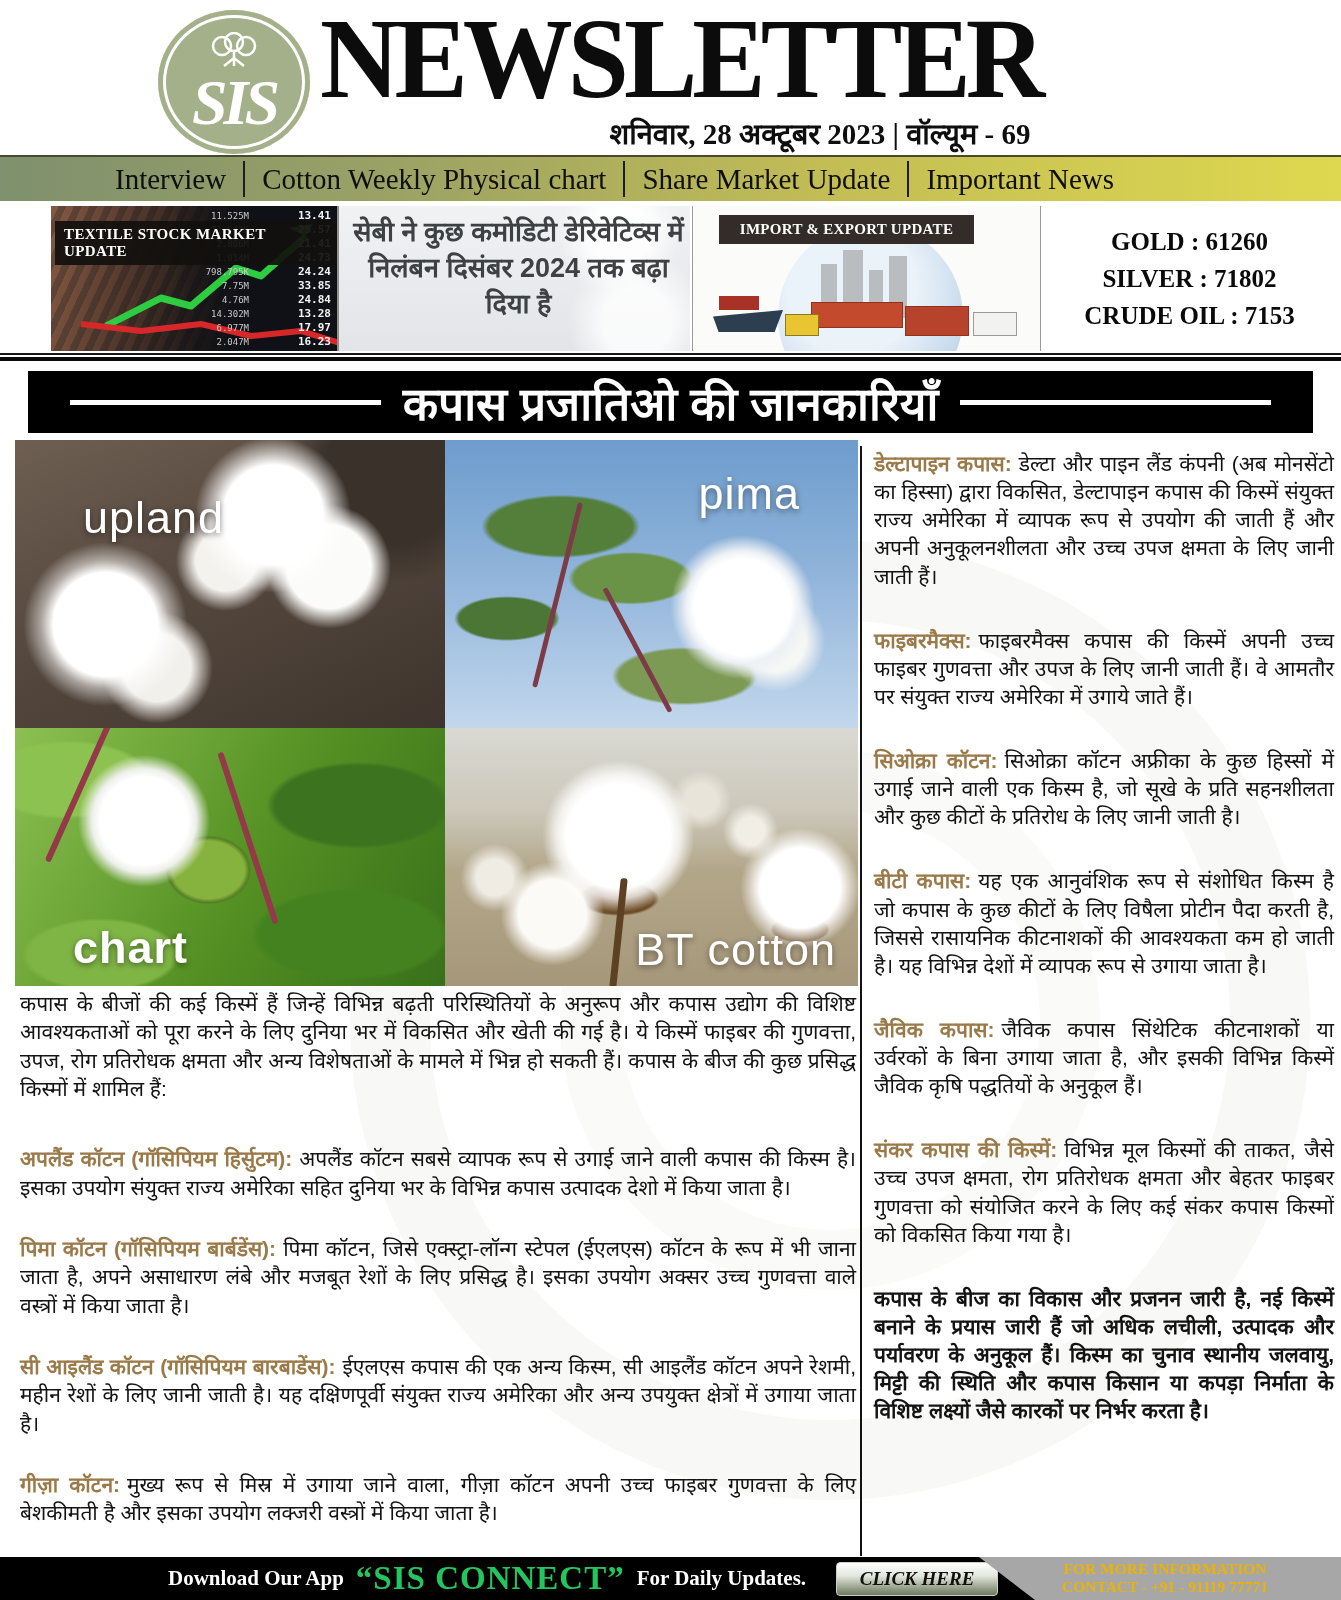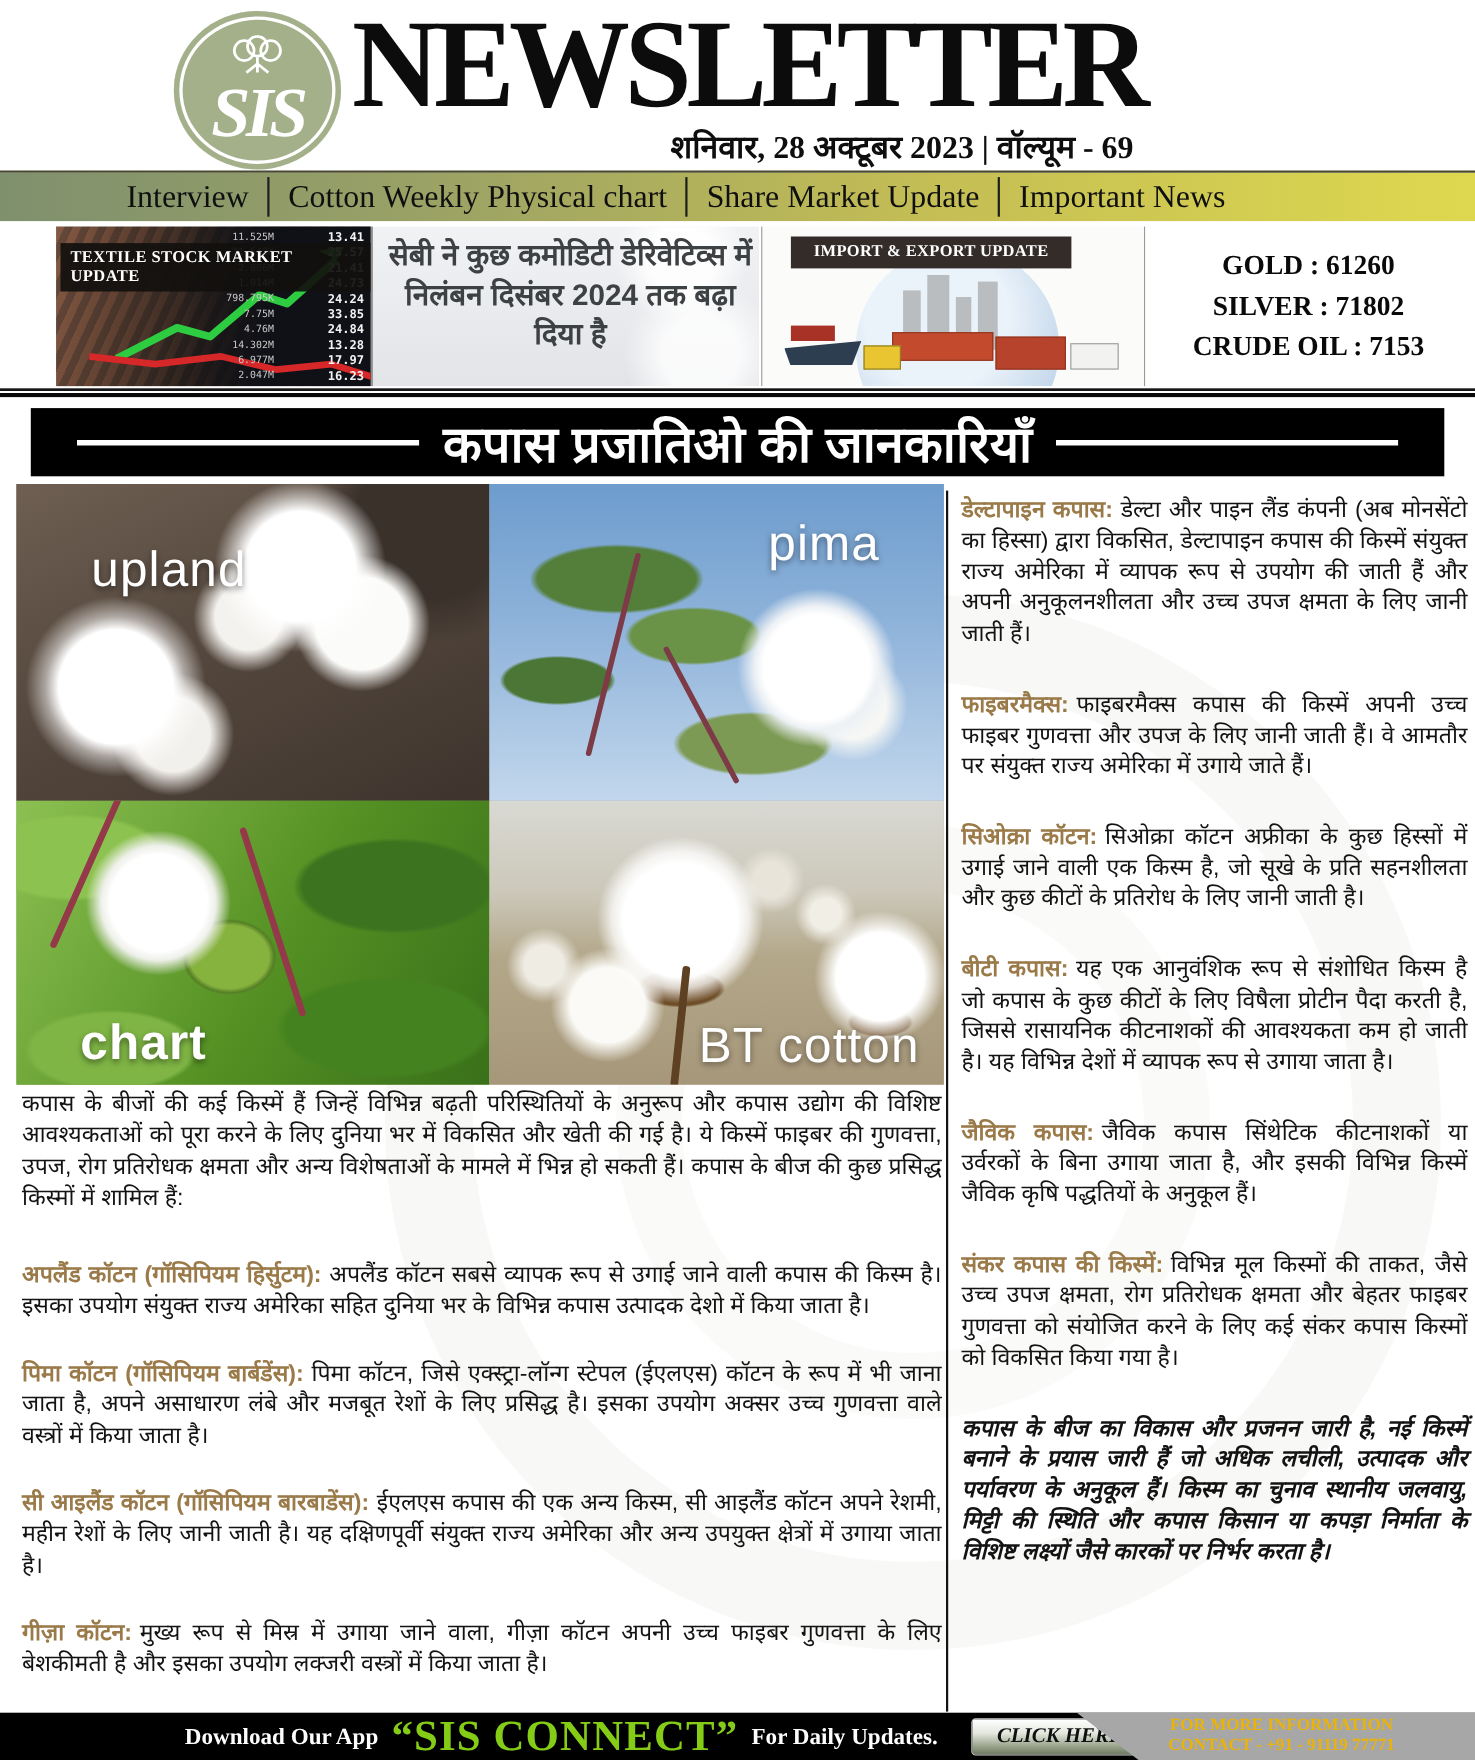--- a/index.html
+++ b/index.html
@@ -179,26 +179,26 @@
     font-size:21px; line-height:1.35; color:#131313; text-align:justify;
   }
   .left-col .para { margin:0 0 33px 0; }
   .left-col .intro { margin-bottom:42px; }
   .right-col {
     position:absolute; left:874px; top:450px; width:460px;
     font-size:21px; line-height:1.34; color:#131313; text-align:justify;
   }
   .right-col .para { margin:0 0 36px 0; }
   .hd { color:#9a7a48; font-weight:bold; margin-right:7px; }
-  .closing { font-style:italic; font-weight:bold; }
+  .closing { font-weight:bold; }
   
   .footer { position:absolute; top:1557px; left:0; width:1341px; height:43px; background:#000;padding-left:47px; }
   .footer-left { position:absolute; left:168px; top:0; height:100%; display:flex; align-items:center; }
   .dl-text { color:#fff; font-family:"Liberation Serif",serif; font-weight:bold; font-size:21px; white-space:nowrap; }
-  .app-name { color:#84cc16; font-family:"Liberation Serif",serif; font-weight:bold; font-size:39px;
+  .app-name { color:#22c55e; font-family:"Liberation Serif",serif; font-weight:bold; font-size:33px;
     margin:0 12px; white-space:nowrap; letter-spacing:1px; }
   .click-btn {
     width:162px; height:34px; margin-left:30px; border-radius:4px; border:1px solid #cccccc;
     background:linear-gradient(#ffffff 0%,#e3e7de 40%,#97a189 78%,#6e7963 100%);
     font-family:"Liberation Serif",serif; font-style:italic; font-weight:bold; font-size:19px;
     display:flex; align-items:center; justify-content:center; color:#101010; cursor:pointer;
   }
   .footer-right {
     position:absolute; right:0; top:0; width:362px; height:43px; background:#a7a7a7;
     clip-path:polygon(0 0,100% 0,100% 100%,56px 100%);

